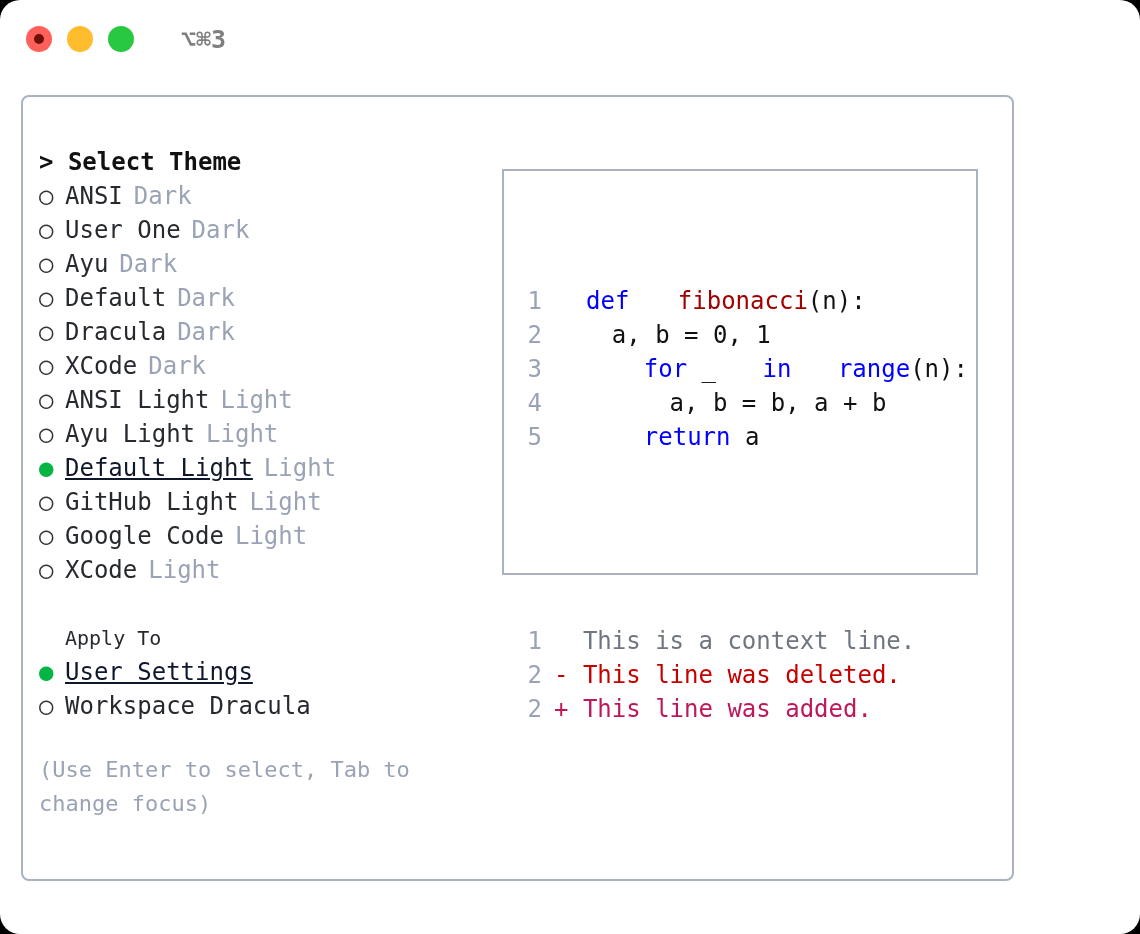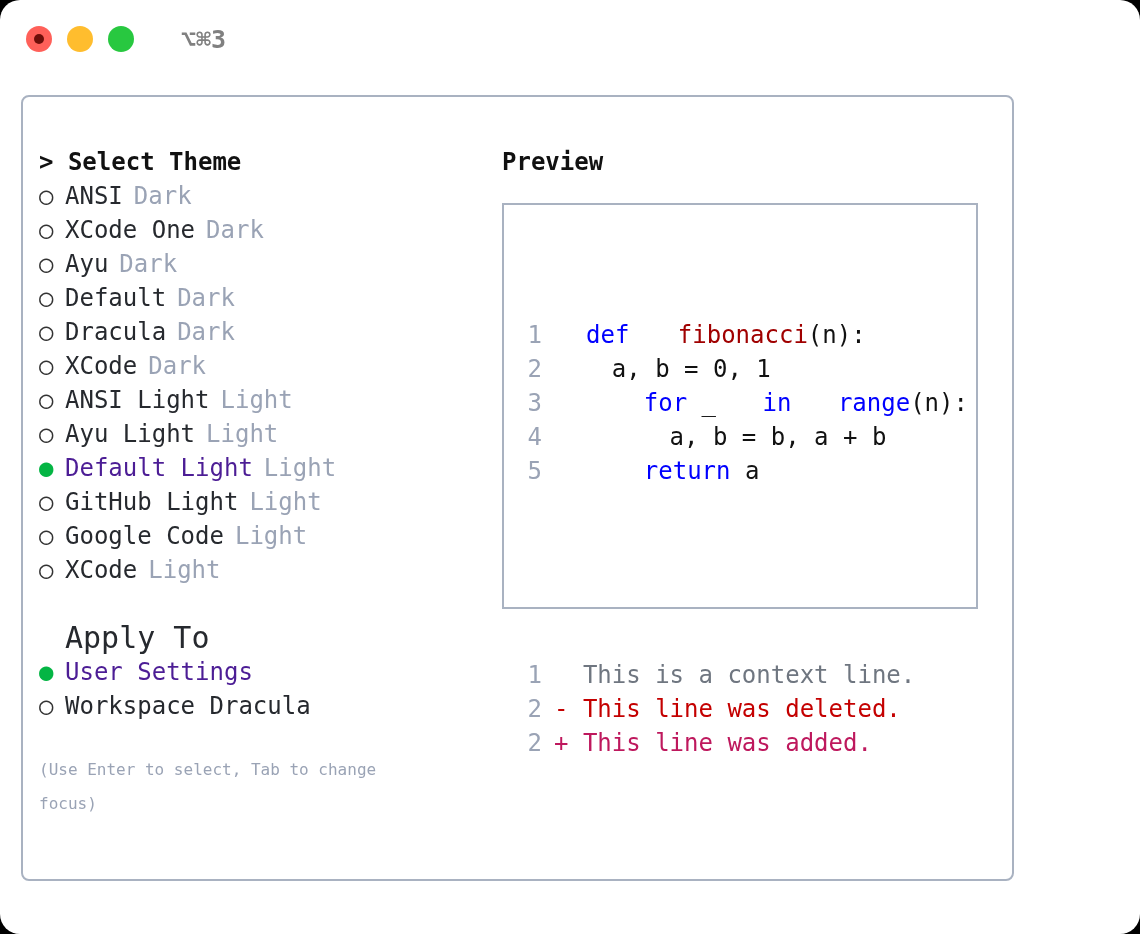--- a/index.html
+++ b/index.html
@@ -111,38 +111,39 @@
   }
   .marker.sel { color: #04b544; }
   .label {
     color: #26292e;
   }
   .label.headline {
     font-weight: bold;
     color: #111111;
   }
   .label.selected {
-    color: #4c1d95;
+    color: #0f172a;
+    text-decoration: underline;
   }
   .suffix {
     color: #9aa3b5;
     margin-left: 11px;
   }
   .spacer-sm { height: 34px; }
   .group-title {
     display: flex;
     align-items: flex-end;
     height: 34px;
-    font-size: 30px;
+    font-size: 20px;
     line-height: 34px;
     white-space: pre;
   }
   .hint {
     margin-top: 30px;
-    font-size: 16px;
+    font-size: 22px;
     line-height: 34px;
     color: #9aa3b5;
     width: 400px;
     white-space: normal;
   }
 
   
   .right-col {
     position: absolute;
     left: 479px;
@@ -213,21 +214,21 @@
     <div class="columns">
 
       <div class="left-col">
 
         <div class="row">
           <span class="label headline">&gt; Select Theme</span>
         </div>
 
         <div id="theme-list">
             <div class="row"><span class="marker">○</span><span class="label">ANSI</span><span class="suffix">Dark</span></div>
-            <div class="row"><span class="marker">○</span><span class="label">XCode One</span><span class="suffix">Dark</span></div>
+            <div class="row"><span class="marker">○</span><span class="label">User One</span><span class="suffix">Dark</span></div>
             <div class="row"><span class="marker">○</span><span class="label">Ayu</span><span class="suffix">Dark</span></div>
             <div class="row"><span class="marker">○</span><span class="label">Default</span><span class="suffix">Dark</span></div>
             <div class="row"><span class="marker">○</span><span class="label">Dracula</span><span class="suffix">Dark</span></div>
             <div class="row"><span class="marker">○</span><span class="label">XCode</span><span class="suffix">Dark</span></div>
             <div class="row"><span class="marker">○</span><span class="label">ANSI Light</span><span class="suffix">Light</span></div>
             <div class="row"><span class="marker">○</span><span class="label">Ayu Light</span><span class="suffix">Light</span></div>
             <div class="row"><span class="marker sel">●</span><span class="label selected">Default Light</span><span class="suffix">Light</span></div>
             <div class="row"><span class="marker">○</span><span class="label">GitHub Light</span><span class="suffix">Light</span></div>
             <div class="row"><span class="marker">○</span><span class="label">Google Code</span><span class="suffix">Light</span></div>
             <div class="row"><span class="marker">○</span><span class="label">XCode</span><span class="suffix">Light</span></div>
@@ -242,21 +243,20 @@
 
         <div id="apply-to-list">
             <div class="row"><span class="marker sel">●</span><span class="label selected">User Settings</span></div>
             <div class="row"><span class="marker">○</span><span class="label">Workspace Dracula</span></div>
           </div>
 
         <div class="hint">(Use Enter to select, Tab to change focus)</div>
       </div>
 
       <div class="right-col">
-        <div class="preview-title">Preview</div>
 
         <div class="preview-box">
           <div class="code">
             <div id="code-lines"><div class="code-line"><span class="lineno">1</span><span class="tok-kw">def </span><span class="tok-fn">fibonacci</span><span class="tok-plain">(n):</span></div><div class="code-line"><span class="lineno">2</span><span class="tok-plain">    a, b = 0, 1</span></div><div class="code-line"><span class="lineno">3</span><span class="tok-plain">    </span><span class="tok-kw">for</span><span class="tok-plain"> _ </span><span class="tok-kw">in</span><span class="tok-plain"> </span><span class="tok-kw">range</span><span class="tok-plain">(n):</span></div><div class="code-line"><span class="lineno">4</span><span class="tok-plain">        a, b = b, a + b</span></div><div class="code-line"><span class="lineno">5</span><span class="tok-plain">    </span><span class="tok-kw">return</span><span class="tok-plain"> a</span></div></div>
             <div class="blank-line"></div>
             <div id="diff-lines"><div class="code-line"><span class="lineno">1</span><span class="diff-ctx">  This is a context line.</span></div><div class="code-line"><span class="lineno">2</span><span class="diff-del">- This line was deleted.</span></div><div class="code-line"><span class="lineno">2</span><span class="diff-add">+ This line was added.</span></div></div>
           </div>
         </div>
       </div>
 

